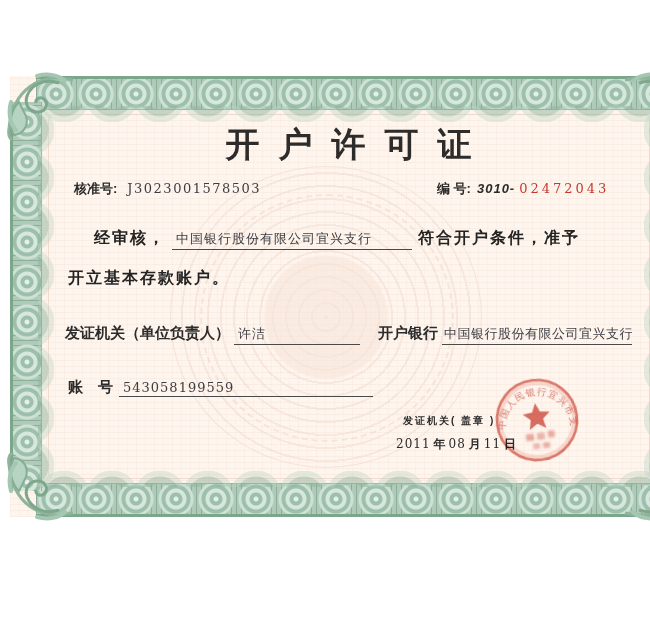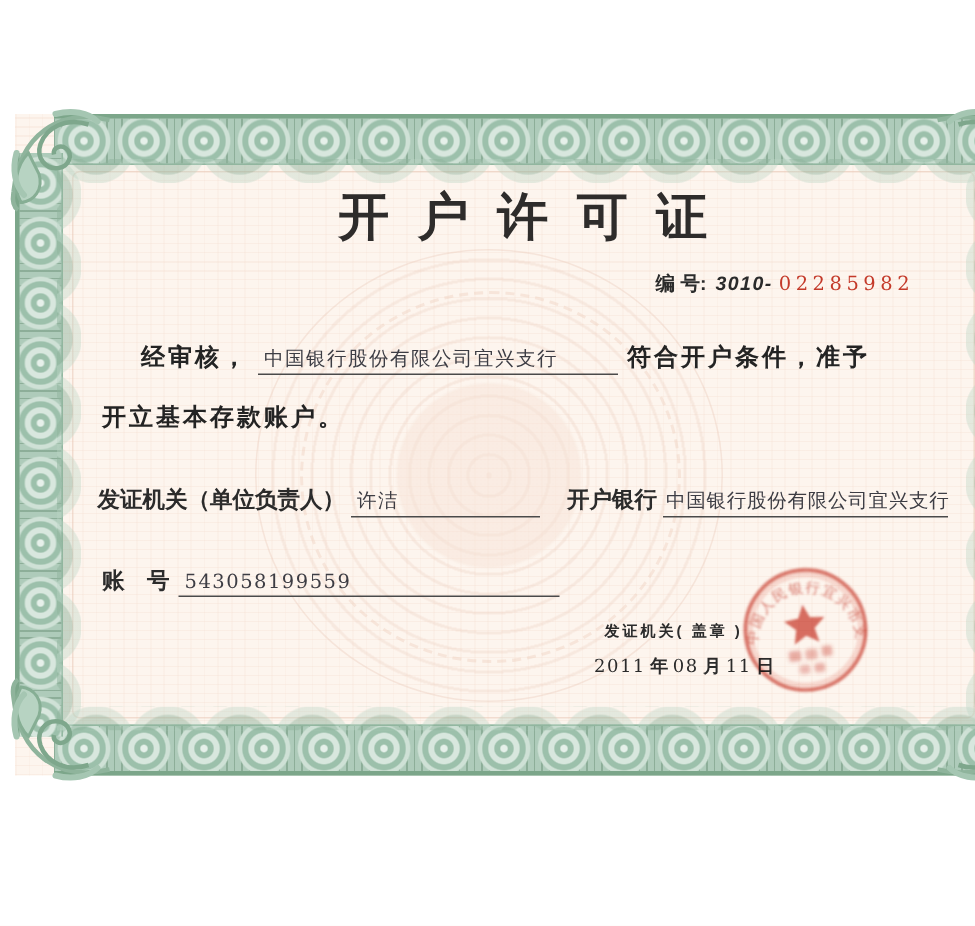--- a/index.html
+++ b/index.html
@@ -153,22 +153,25 @@
       <path d="M32,6 c11,-3 22,-1 28,5" fill="none" stroke="#a5c6b2" stroke-width="4" stroke-linecap="round"></path>
       <path d="M6,32 c-3,11 -1,22 5,28" fill="none" stroke="#a5c6b2" stroke-width="4" stroke-linecap="round"></path>
     </svg>
 
     <div class="inner-frame"></div>
     <div class="watermark"></div>
     <div class="watermark2"></div>
 
     <div class="txt title">开户许可证</div>
 
+    <div class="txt row-approval">
+      <span class="lbl">核准号:</span><span class="fill">J3023001578503</span>
+    </div>
     <div class="txt row-serial">
-      <span class="lbl">编 号:</span><span class="serial-prefix">3010-</span><span class="serial-red">02285982</span>
+      <span class="lbl">编 号:</span><span class="serial-prefix">3010-</span><span class="serial-red">02472043</span>
     </div>
 
     <div class="txt line1">
       <span class="big">经审核，</span><span class="u fill">中国银行股份有限公司宜兴支行</span><span class="big">符合开户条件，准予</span>
     </div>
     <div class="txt line2 big">开立基本存款账户。</div>
 
     <div class="txt row-rep">
       <span class="lbl">发证机关（单位负责人）</span><span class="u fill">许洁</span><span class="lbl bank-label">开户银行</span><span class="u fill u-bank">中国银行股份有限公司宜兴支行</span>
     </div>

